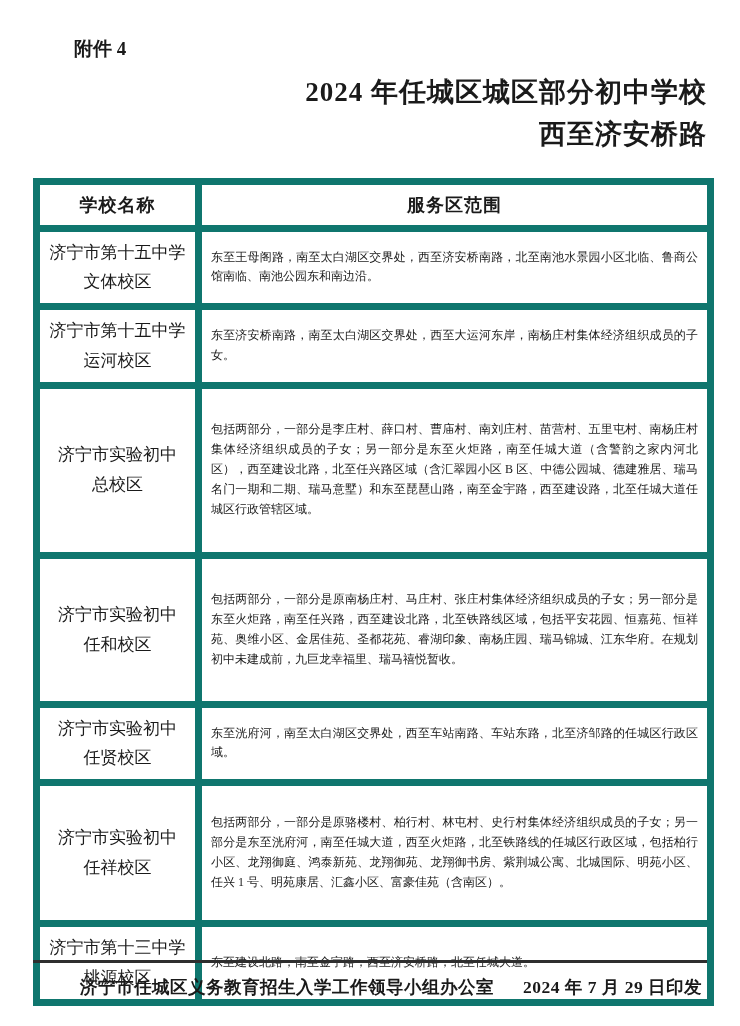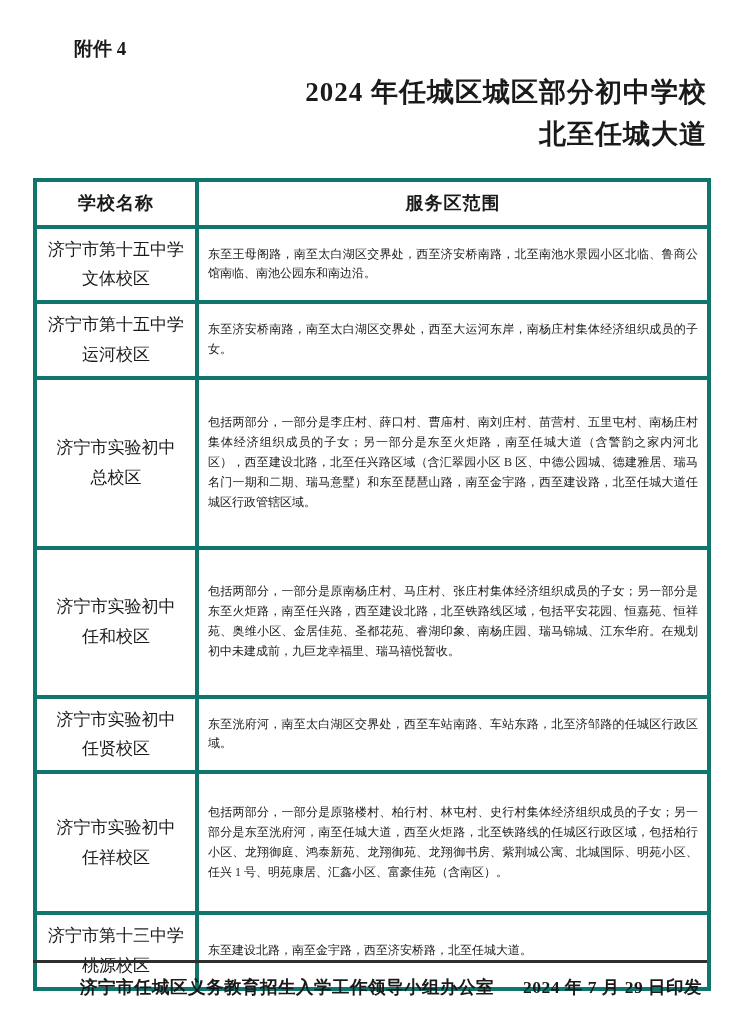--- a/index.html
+++ b/index.html
@@ -33,21 +33,21 @@
     margin: 4px 0 22px 0;
     letter-spacing: 1px;
   }
   table.service-table {
     border-collapse: collapse;
     width: 674px;
     table-layout: fixed;
   }
   .service-table th,
   .service-table td {
-    border: 4px solid #0f766e;
+    border: 7px solid #0f766e;
     vertical-align: middle;
     box-sizing: border-box;
   }
   .service-table th {
     font-size: 18px;
     font-weight: bold;
     height: 47px;
     text-align: center;
     letter-spacing: 1px;
   }
@@ -99,21 +99,21 @@
 </style>
 </head>
 <body>
 
 <div class="page">
 
   <div class="attachment-label">附件 4</div>
 
   <div class="doc-title">
     <div>2024 年任城区城区部分初中学校</div>
-    <div>北至任城大道</div>
+    <div>西至济安桥路</div>
   </div>
 
   <table class="service-table">
     <colgroup>
       <col class="col-school">
       <col class="col-area">
     </colgroup>
     <thead>
       <tr>
         <th>学校名称</th>

